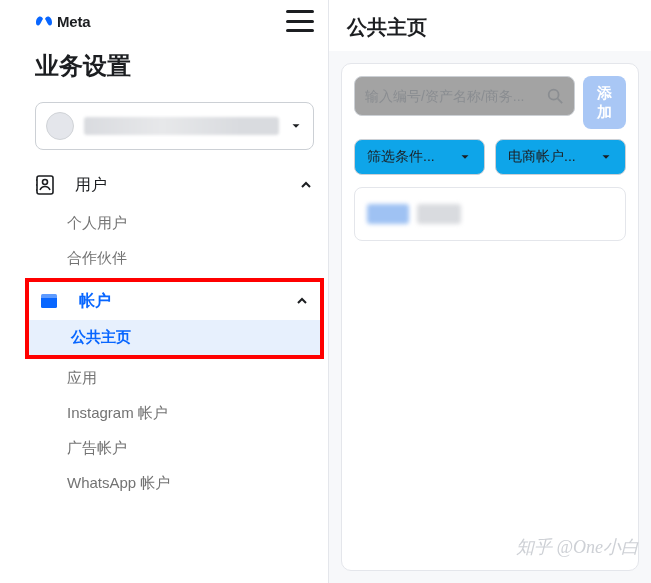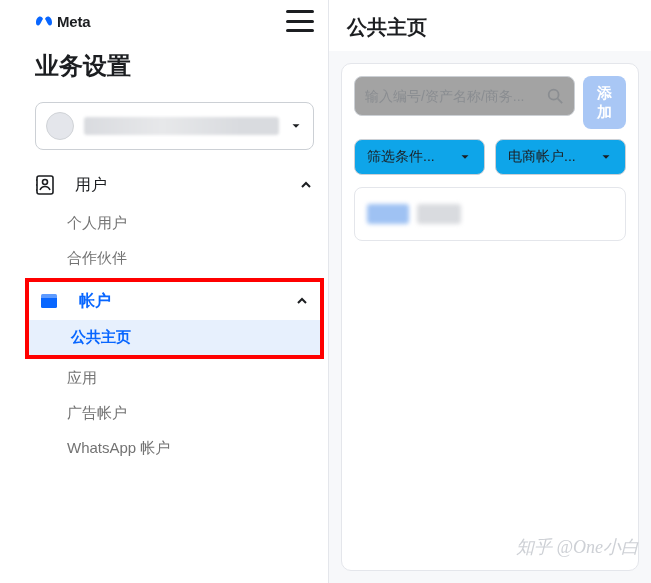--- a/index.html
+++ b/index.html
@@ -337,20 +337,21 @@
         </svg>
         <span class="section-label">帐户</span>
         <svg class="chevron" viewBox="0 0 16 16" fill="none" stroke="#1c1e21" stroke-width="2">
             <path d="M4 10l4-4 4 4"></path>
           </svg>
       </div>
       <div class="nav-item active">公共主页</div>
     </div>
 
     <div class="nav-item">应用</div>
+    <div class="nav-item">Instagram 帐户</div>
     <div class="nav-item">广告帐户</div>
     <div class="nav-item">WhatsApp 帐户</div>
   </div>
 </div>
 
 <div class="main">
   <div class="main-header">
     <div class="main-title">公共主页</div>
   </div>
   <div class="main-body">

